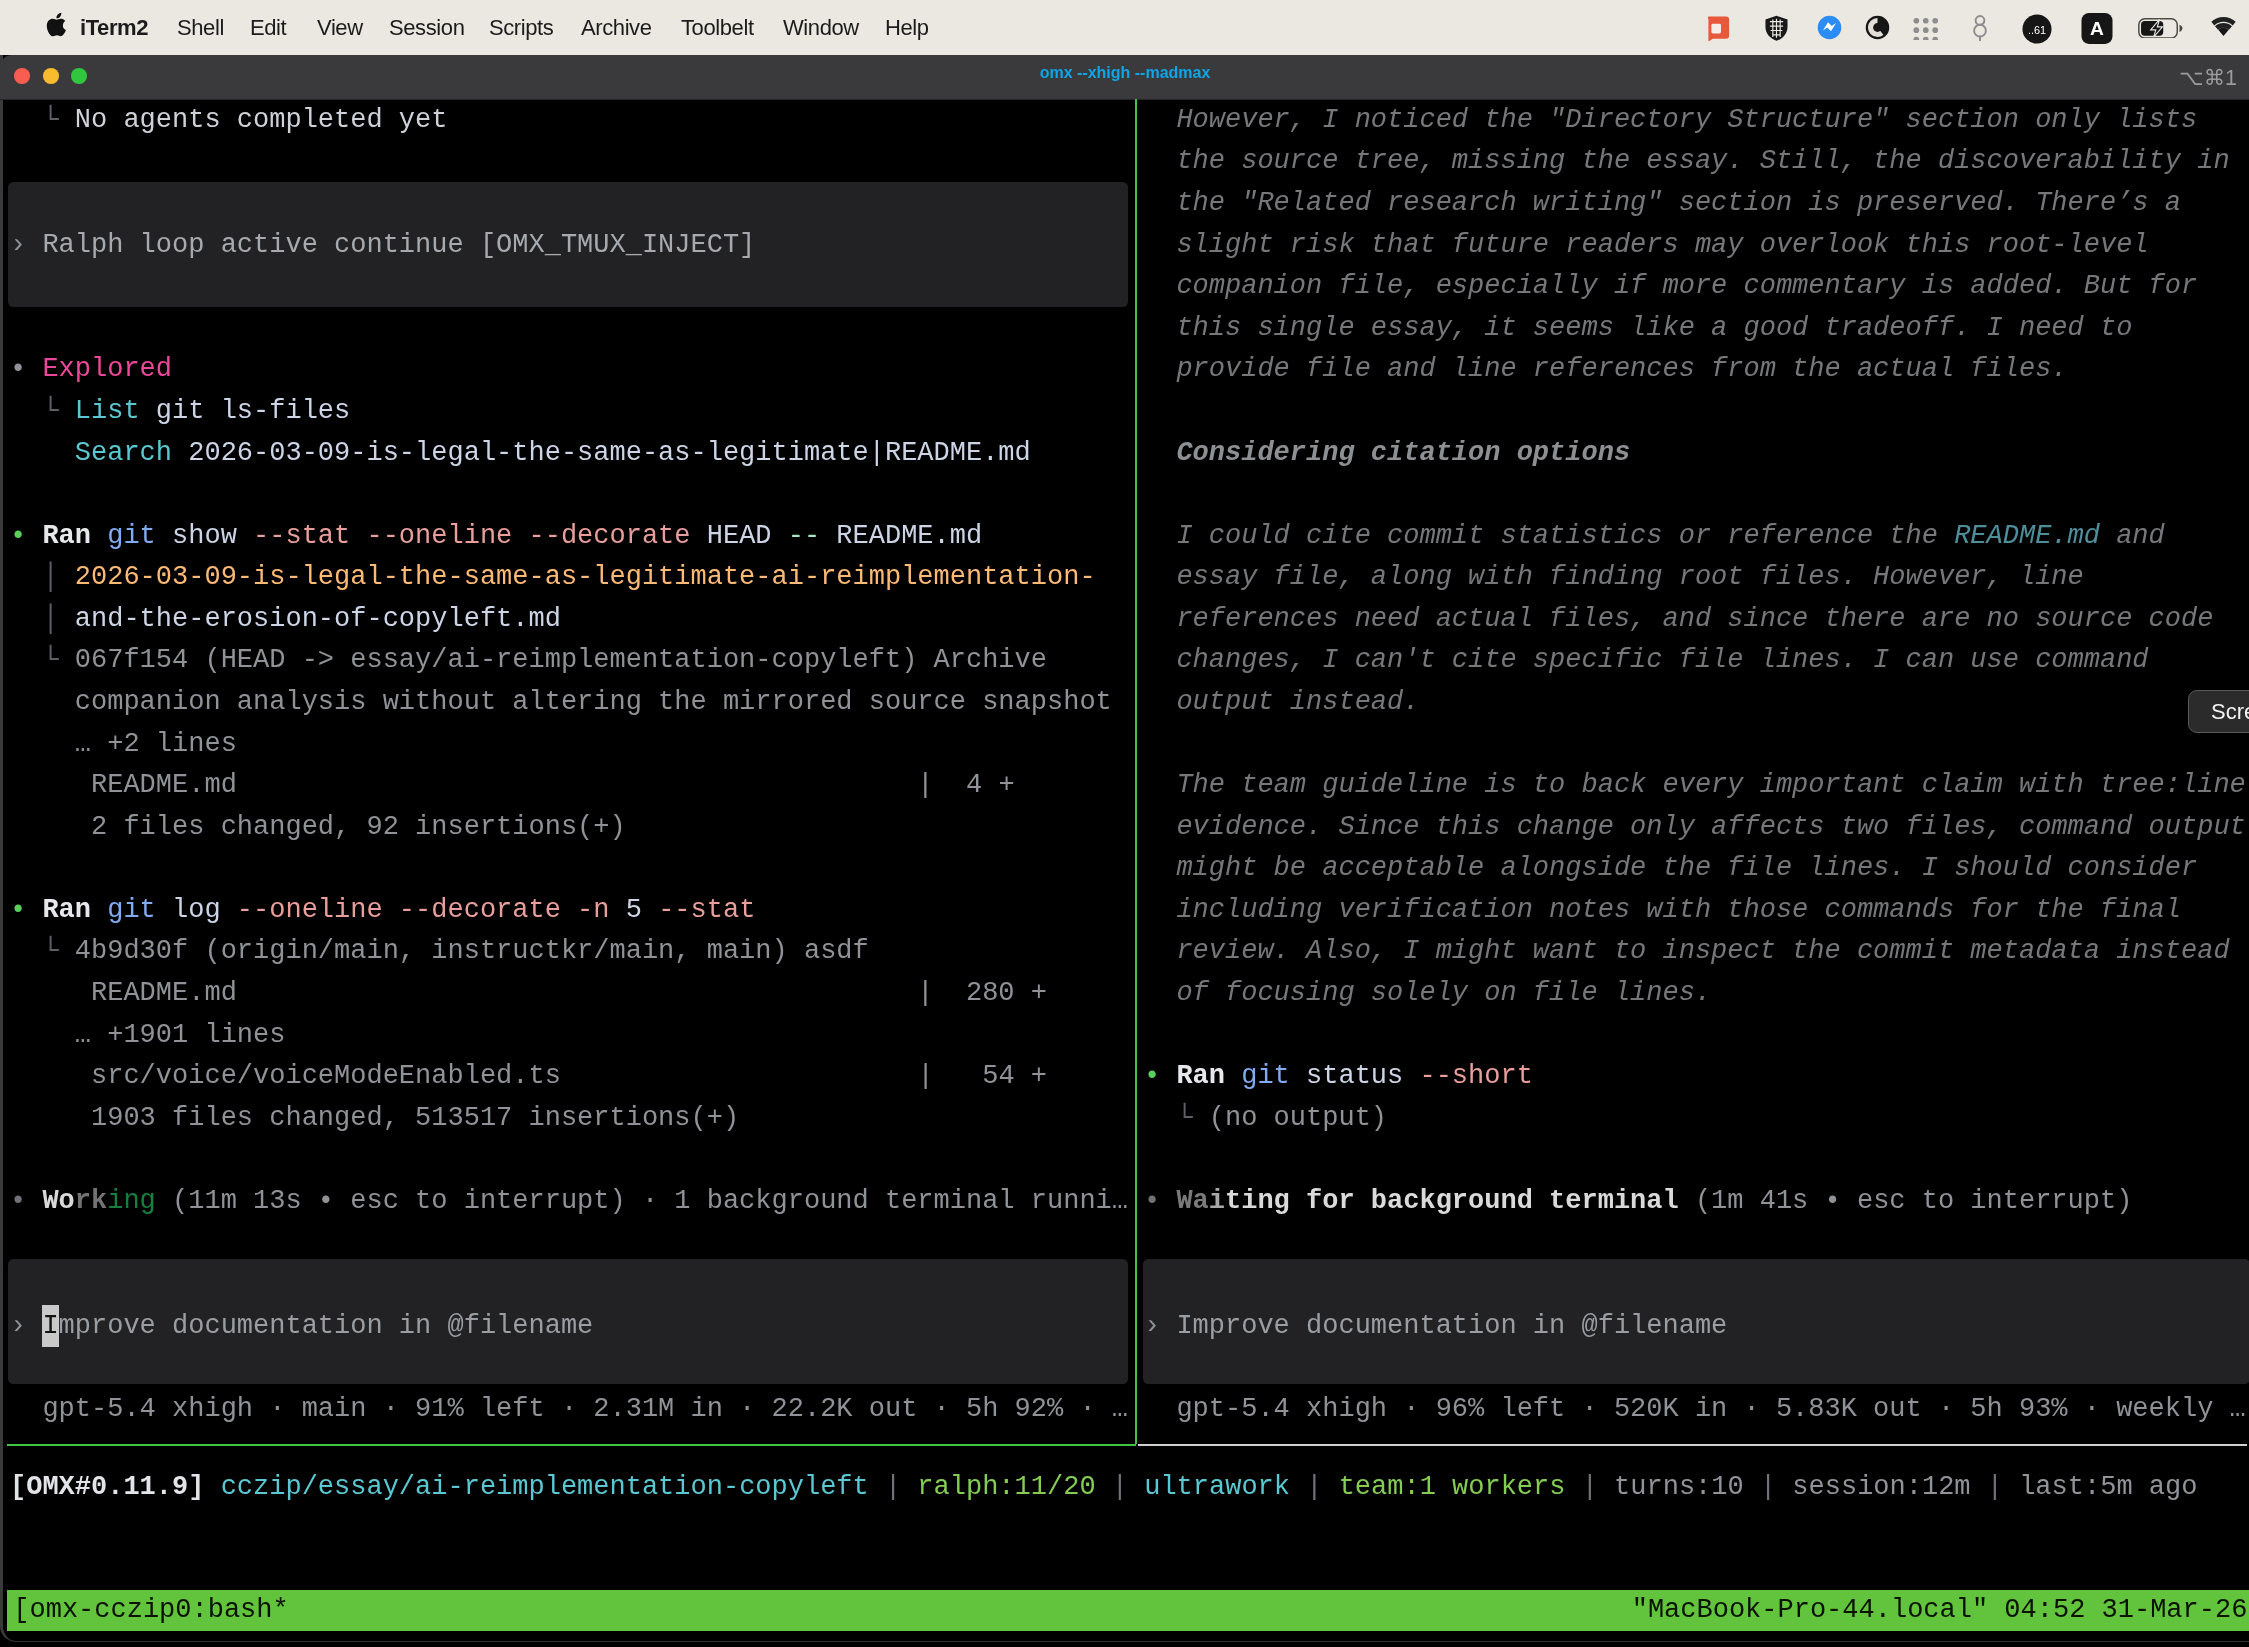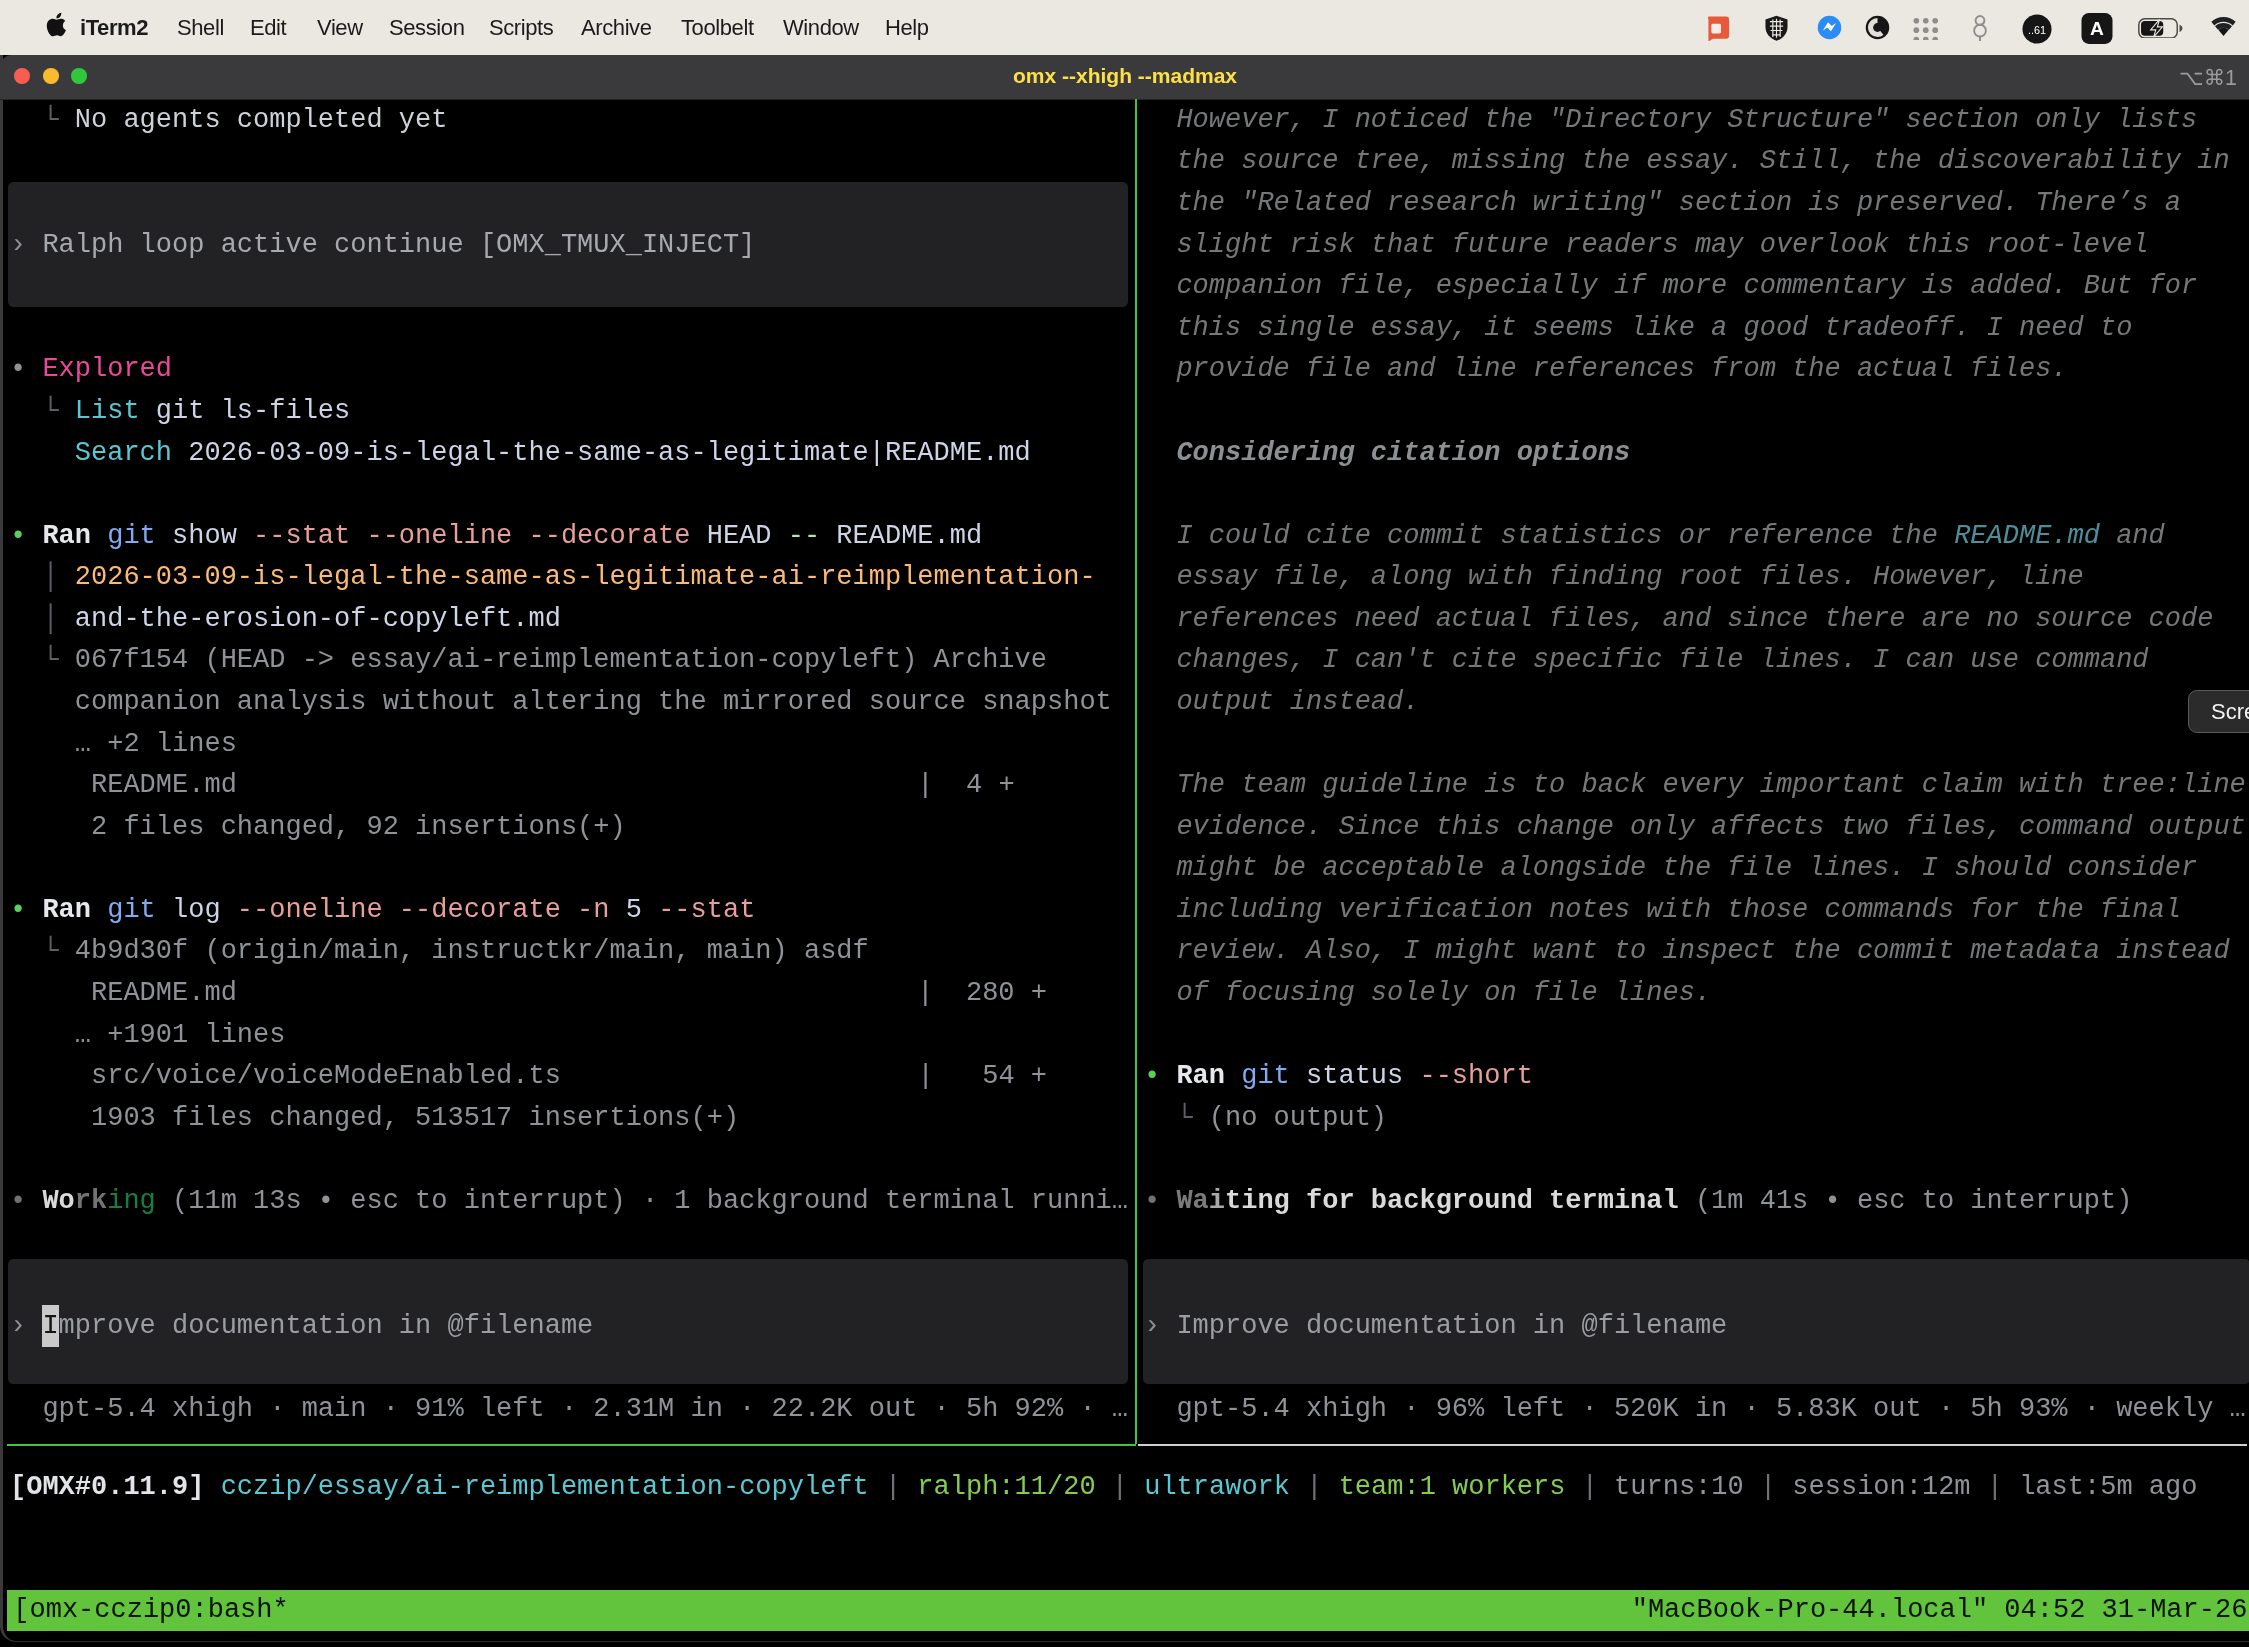--- a/index.html
+++ b/index.html
@@ -5,21 +5,21 @@
  font-family:"Liberation Mono",monospace}
 #menubar{position:absolute;left:0;top:0;width:2250px;height:60px;background:#ebe7e1}
 .mi{position:absolute;top:0;height:55px;line-height:55px;font-family:"Liberation Sans",sans-serif;font-size:22px;letter-spacing:-0.4px;color:#1c1c1c}
 .ic{position:absolute}
 #win{position:absolute;left:0;top:55px;width:2250px;height:1586px;background:#000;
  border-left:3px solid #3a3a3a;border-bottom:1.5px solid #303030;border-bottom-left-radius:16px}
 #titlebar{position:absolute;left:-3px;top:0;width:2253px;height:44px;background:#3a393b;
  border-top-left-radius:11.8px;border-bottom:0.7px solid #252525}
 .tl{position:absolute;top:13.3px;width:15.5px;height:15.5px;border-radius:50%}
 #title{position:absolute;left:0;top:8.9px;width:2250px;text-align:center;
- font-family:"Liberation Sans",sans-serif;font-size:21px;font-weight:700;color:#fde047}
+ font-family:"Liberation Sans",sans-serif;font-size:16px;font-weight:700;color:#0ea5e9}
 #keys{position:absolute;right:16px;top:10.3px;font-family:"Liberation Sans",sans-serif;
  font-size:21.4px;color:#9b9b9b}
 #term{position:absolute;left:-3px;top:44px;width:2253px;height:1543px}
 .row{position:absolute;height:42px;line-height:42px;font-size:27px;white-space:pre;
  font-family:"Liberation Mono",monospace;letter-spacing:0}
 .it{font-style:italic}
 .cur{background:#c9c9c9;color:#141414;display:inline-block;height:42px;line-height:42px;vertical-align:top}
 .box{position:absolute;background:#222225;border-radius:5.2px}
 #vdiv{position:absolute;left:1135px;top:0;width:2.2px;height:1345px;background:#3fc53f}
 #hborderL{position:absolute;left:6.6px;top:1345px;width:1129px;height:2.2px;background:#3fc53f}

